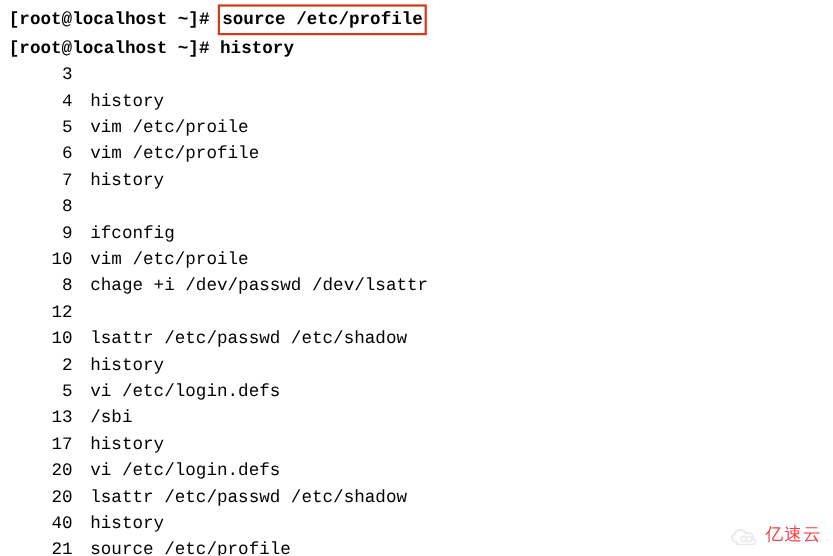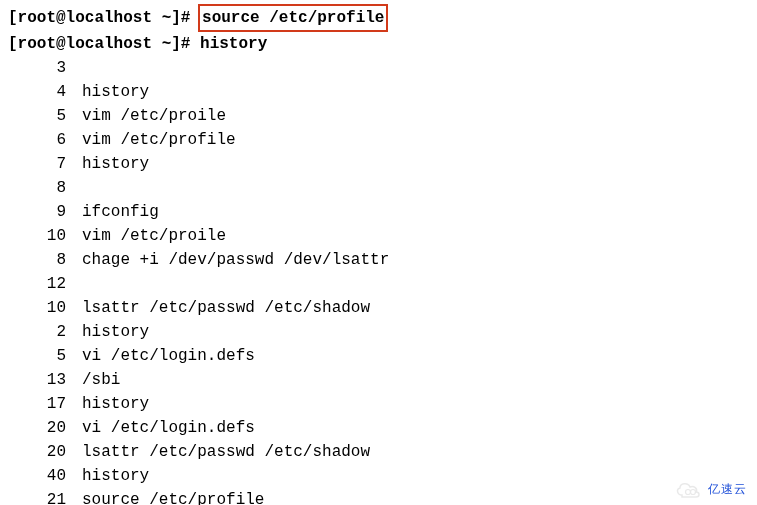--- a/index.html
+++ b/index.html
@@ -31,23 +31,23 @@
       text-align: right;
       padding-right: 0;
     }
     .hist-cmd {
       padding-left: 16px;
     }
     .watermark {
       position: absolute;
       bottom: 6px;
       right: 10px;
-      color: #1d4ed8;
+      color: #ef4444;
       font-family: Arial, sans-serif;
-      font-size: 12px;
+      font-size: 16px;
       display: flex;
       align-items: center;
       gap: 4px;
     }
     .watermark svg { opacity: 0.45; }
     .watermark-text { letter-spacing: 1px; }
   </style>
 </head>
 <body>
 

